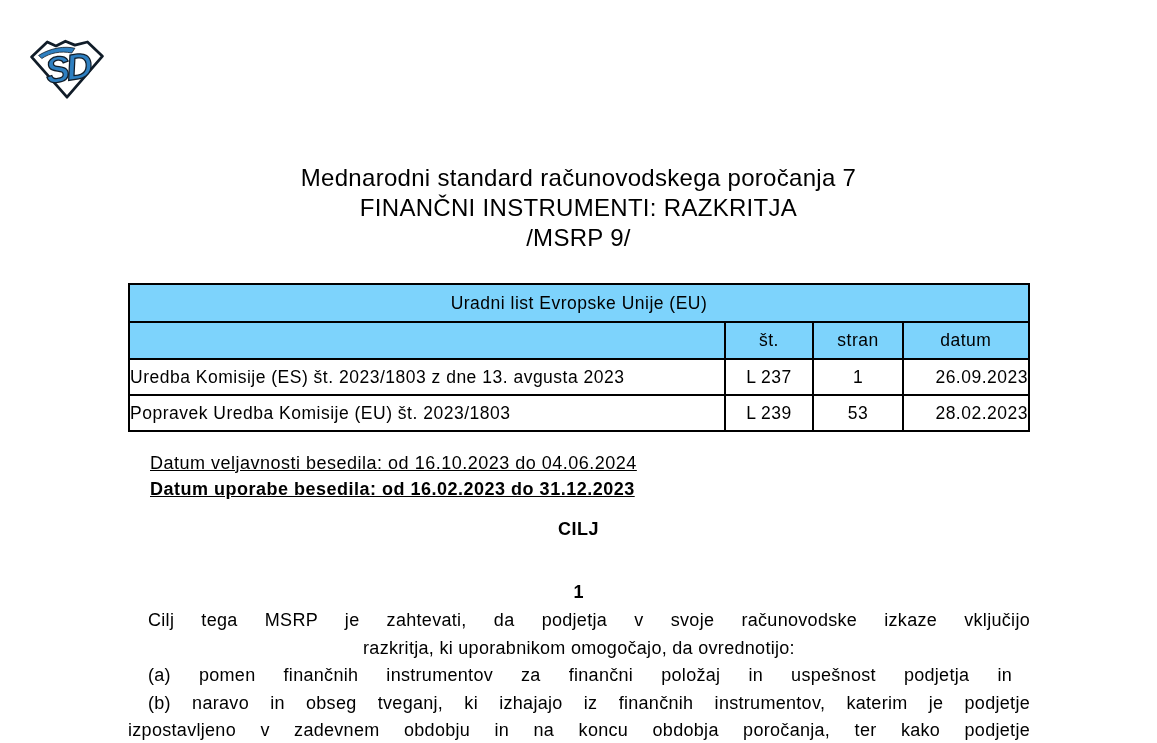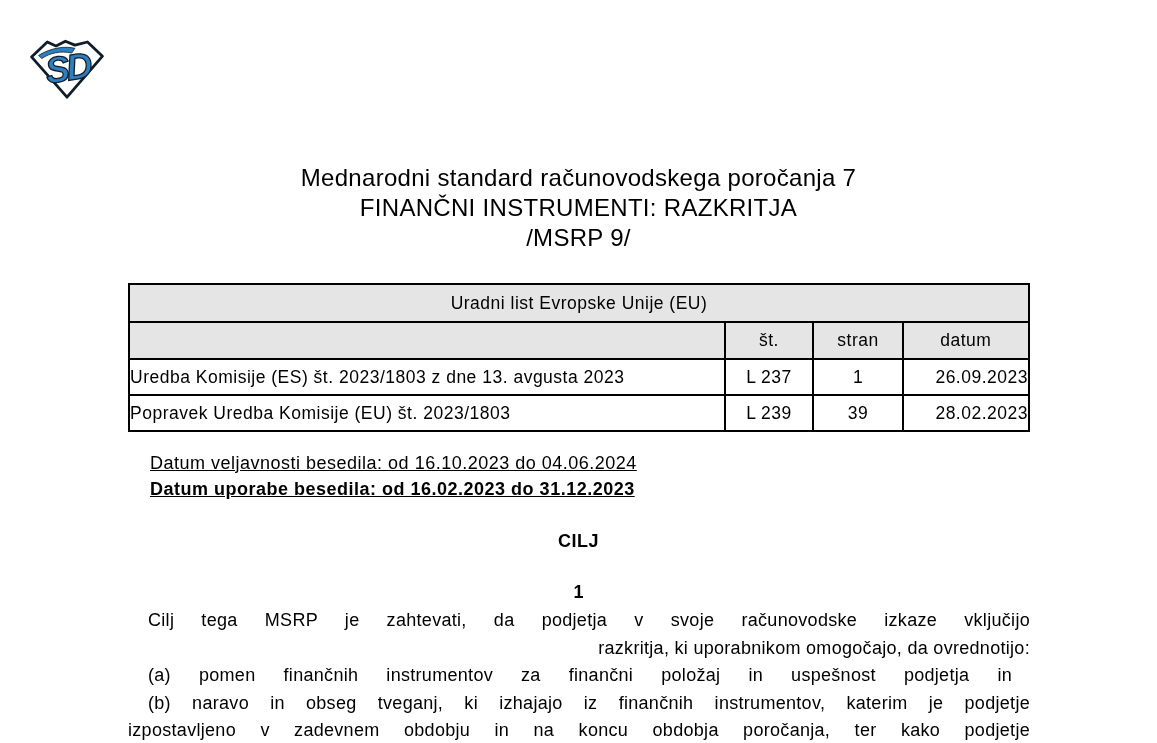--- a/index.html
+++ b/index.html
@@ -35,21 +35,21 @@
     width: 902px;
     border-collapse: collapse;
     font-size: 17.5px;
     letter-spacing: 0.5px;
   }
   table.eu-table td, table.eu-table th {
     border: 2px solid #000000;
     font-weight: normal;
     vertical-align: middle;
   }
-  table.eu-table .hdr { background: #e5e5e5; }
+  table.eu-table .hdr { background: #7dd3fc; }
   .caption-row td { height: 38px; text-align: center; border-bottom: 1px solid #000; }
   .colhead-row td { height: 37px; text-align: center; border-top: 1px solid #000; }
   .data-row td { height: 36px; background: #ffffff; }
   .cell-desc { text-align: left; width: 605px; }
   .cell-num { text-align: center; width: 90px; }
   .cell-page { text-align: center; width: 90px; }
   .cell-date { text-align: right; width: 127px; }
 
   
   .validity {
@@ -57,39 +57,39 @@
     left: 150px; top: 450px;
     font-size: 18px;
     line-height: 26px;
     letter-spacing: 0.5px;
   }
   .validity .line { text-decoration: underline; }
   .validity .bold { font-weight: bold; }
 
   
   .section-heading {
-    position: absolute; top: 528px; left: 0; right: 0;
+    position: absolute; top: 516px; left: 0; right: 0;
     text-align: center; font-weight: bold; font-size: 18px; line-height: 26px;
     letter-spacing: 0.5px;
   }
   .para-number {
     position: absolute; top: 579px; left: 0; right: 0;
     text-align: center; font-weight: bold; font-size: 18px; line-height: 26px;
   }
 
   
   .body-text {
     position: absolute;
     left: 128px; top: 607px;
     width: 902px;
     font-size: 18px;
     line-height: 27.5px;
     letter-spacing: 0.3px;
   }
-  .body-text .bline { text-align: right; white-space: normal; }
+  .body-text .bline { text-align: center; white-space: normal; }
   .body-text .stretch { text-align: justify; text-align-last: justify; }
   .body-text .indent { text-indent: 20px; }
   .body-text .pr20 { padding-right: 18px; }
 </style>
 </head>
 <body>
 
 <div class="page">
 
   <svg class="logo" viewBox="0 0 104 84" aria-hidden="true">
@@ -117,21 +117,21 @@
       </tr>
       <tr class="data-row">
         <td class="cell-desc">Uredba Komisije (ES) št. 2023/1803 z dne 13. avgusta 2023</td>
         <td class="cell-num">L 237</td>
         <td class="cell-page">1</td>
         <td class="cell-date">26.09.2023</td>
       </tr>
       <tr class="data-row">
         <td class="cell-desc">Popravek Uredba Komisije (EU) št. 2023/1803</td>
         <td class="cell-num">L 239</td>
-        <td class="cell-page">39</td>
+        <td class="cell-page">53</td>
         <td class="cell-date">28.02.2023</td>
       </tr>
     </tbody>
   </table>
 
   <div class="validity">
     <div class="line">Datum veljavnosti besedila: od 16.10.2023 do 04.06.2024</div>
     <div class="line bold">Datum uporabe besedila: od 16.02.2023 do 31.12.2023</div>
   </div>
 

